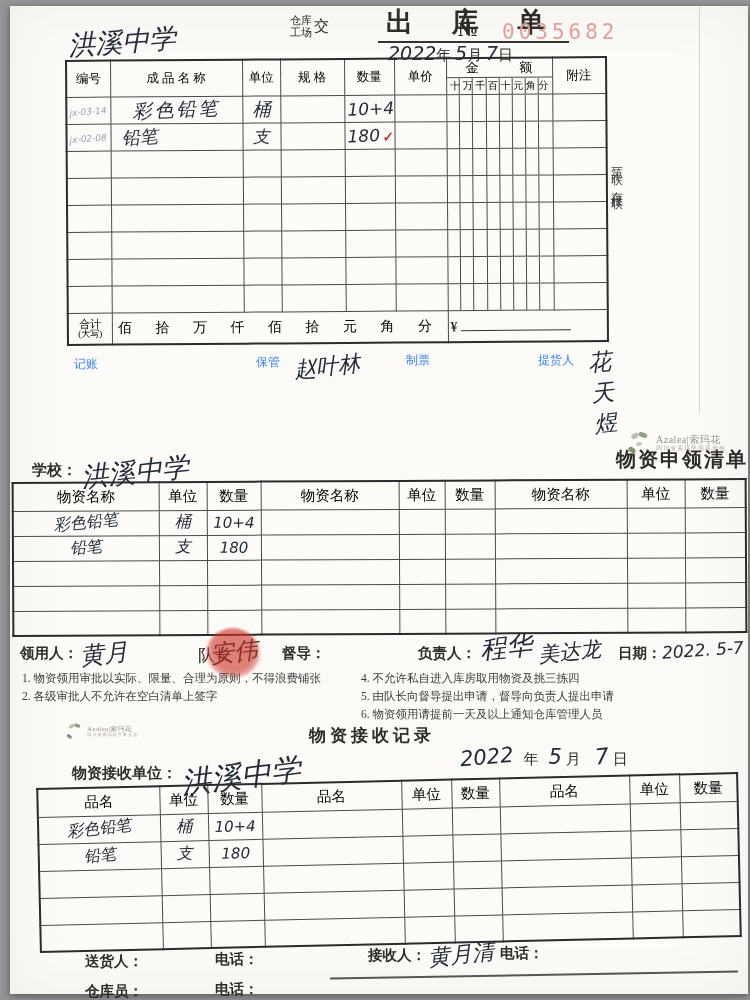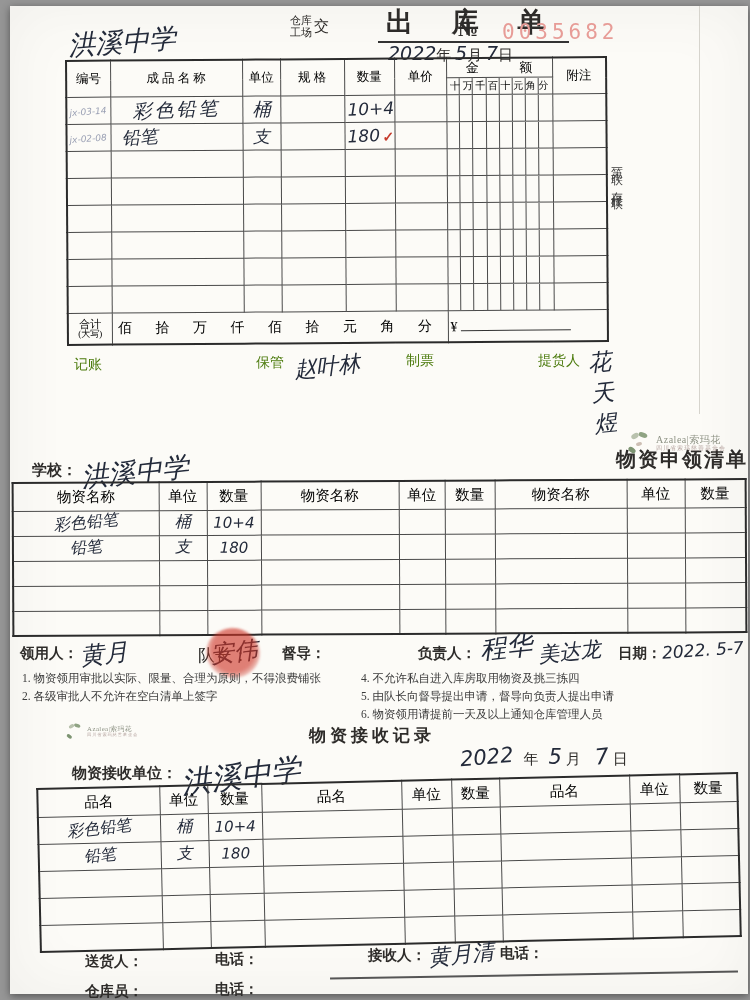--- a/index.html
+++ b/index.html
@@ -23,21 +23,21 @@
   .sig{display:inline-block;transform:rotate(-6deg);}
   .stamp{position:absolute;width:54px;height:50px;border-radius:50%;
          background:radial-gradient(circle at 50% 45%, rgba(205,52,38,.62) 0 55%, rgba(205,52,38,.30) 70%, rgba(205,52,38,0) 78%);
          filter:blur(1px);transform:rotate(8deg);}
   .logo-row{display:flex;align-items:center;gap:4px;}
   .logo-texts{display:flex;flex-direction:column;line-height:1.15;}
   .logo-brand{font-size:10px;color:#8d9284;letter-spacing:.5px;}
   .logo-sub{font-size:6px;color:#b9a8a4;letter-spacing:1px;}
   .vtext{writing-mode:vertical-rl;text-orientation:upright;letter-spacing:3px;font-size:12px;color:#3a3a3a;}
   .note{font-size:11.5px;color:#3b3b3b;line-height:1.55;white-space:nowrap;}
-  .lbl{font-size:14px;color:#4d7c0f;text-align:center;}
+  .lbl{font-size:12px;color:#3b82f6;text-align:center;}
   .uline{display:inline-block;border-bottom:1px solid #333;height:14px;}
   .sheet-edge{position:absolute;border-right:1px solid #d6d4cd;}
 </style>
 </head>
 <body>
 
 <div class="scan">
   <div class="paper">
     <div class="sheet-edge" style="left:689px;top:0;height:408px;"></div>
 

